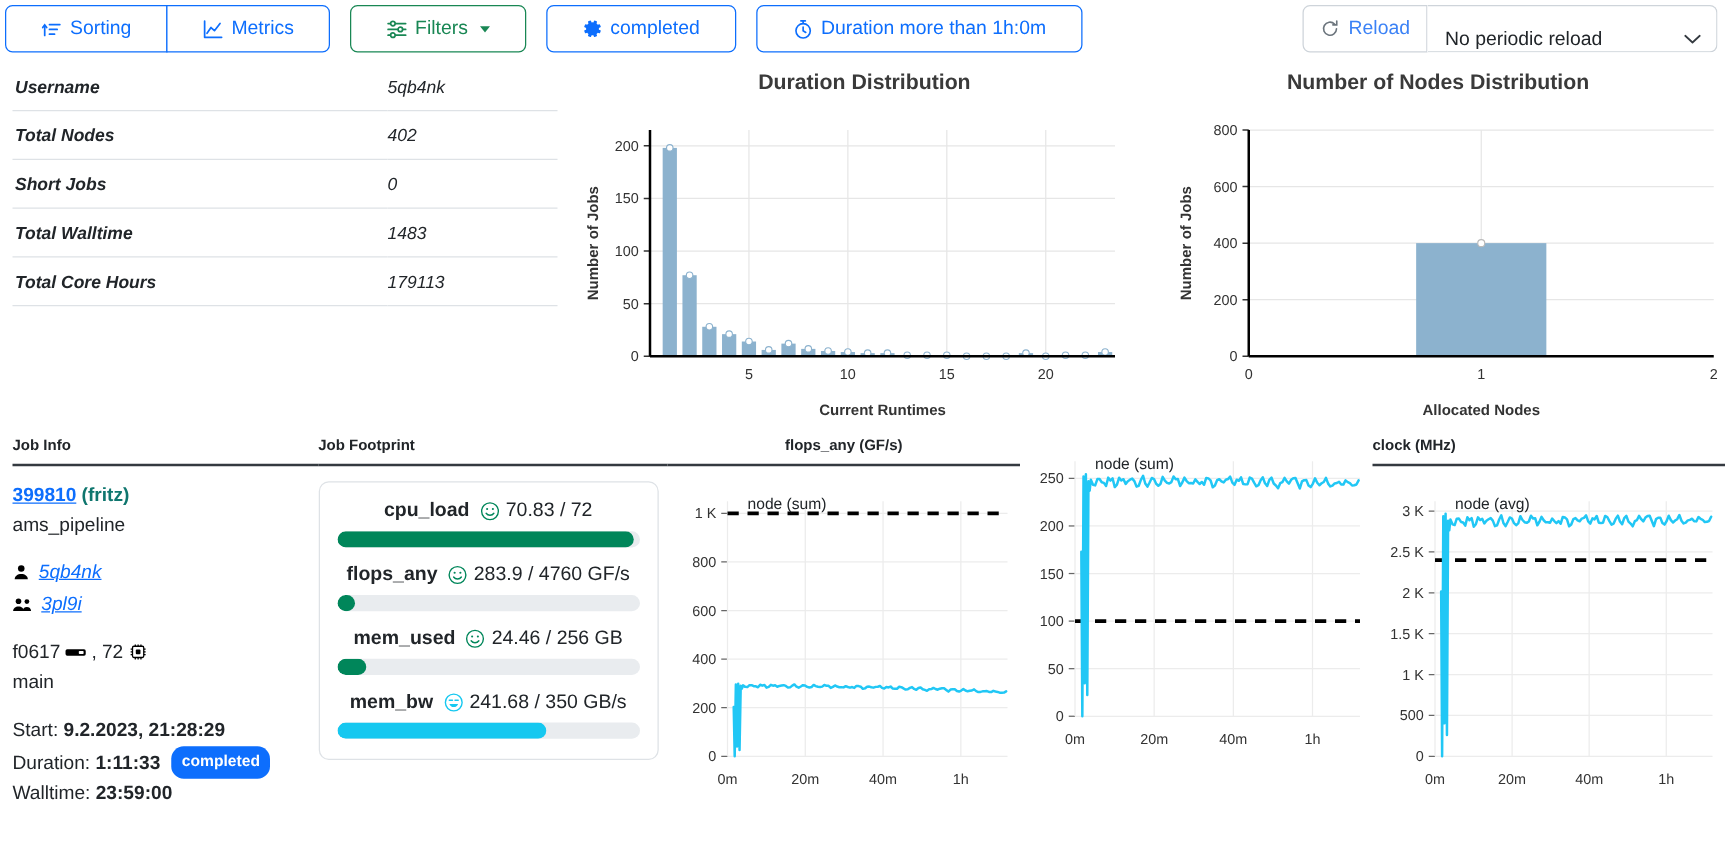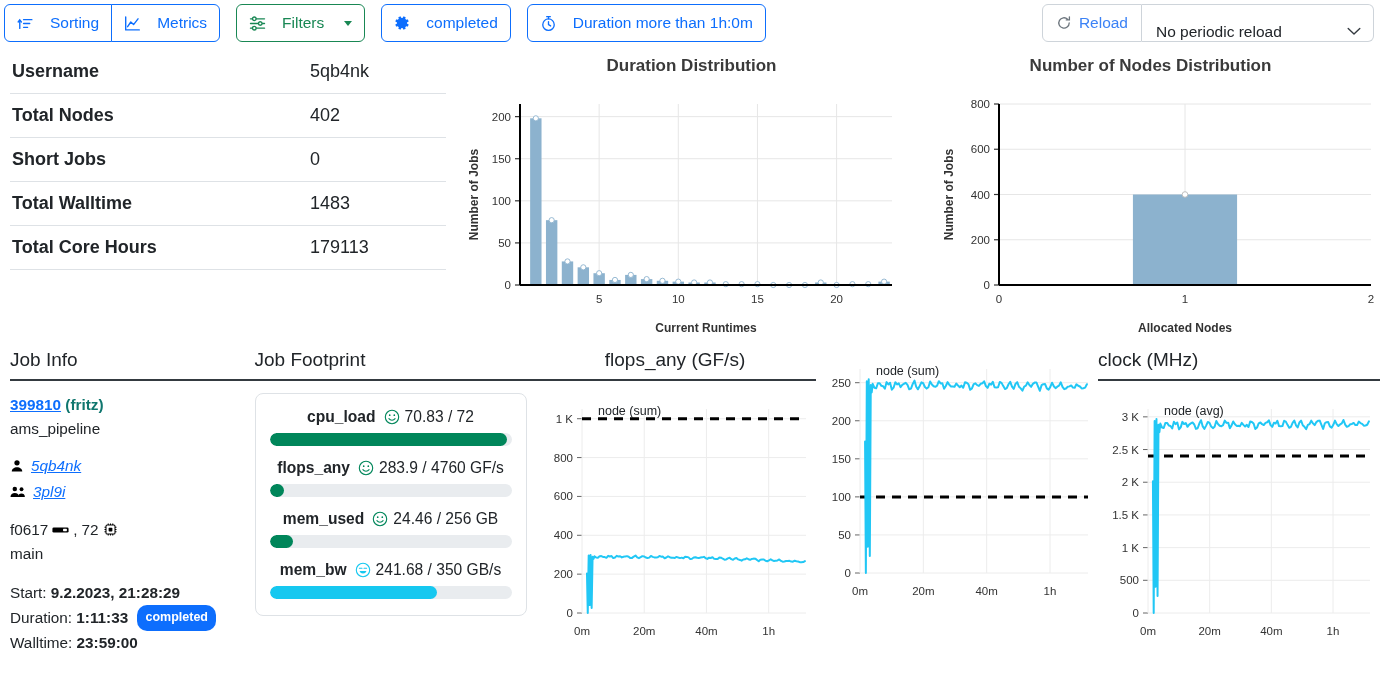--- a/index.html
+++ b/index.html
@@ -18,22 +18,22 @@
     align-items: center;
     height: 46px;
     padding: 0 6px 0 4px;
     position: relative;
   }
   .btn-group { display: flex; }
   .btn {
     height: 38px;
     display: inline-flex;
     align-items: center;
-    gap: 16px;
-    padding: 0 12px;
+    gap: 6px;
+    padding: 0 28px;
     font-size: 15.5px;
     border: 1px solid #0d6efd;
     color: #0d6efd;
     background: #fff;
     border-radius: 6px;
     white-space: nowrap;
     cursor: pointer;
     line-height: 1;
   }
   .btn.grp-left  { border-top-right-radius: 0; border-bottom-right-radius: 0; }
@@ -71,42 +71,43 @@
   .chev { color: #333; font-size: 14px; line-height: 1; }
 
   
   .top-row { display: flex; height: 295px; }
 
   .stats-wrap { width: 462px; padding: 4px 16px 0 10px; }
   table.stats { width: 100%; border-collapse: collapse; }
   table.stats td {
     padding: 11px 8px 11px 0;
     border-bottom: 1px solid #dee2e6;
-    font-size: 18px;
+    font-size: 14px;
     vertical-align: middle;
+    font-style: italic;
   }
   table.stats td.k { font-weight: bold; width: 300px; padding-left: 2px;}
   table.stats td.v { color: #212529; }
 
   .chart-cell { flex: 1; position: relative; }
   .chart-title {
     text-align: center;
     font-weight: bold;
     font-size: 17px;
     color: #3a3a3a;
     margin-top: 10px;
   }
   .hist-box { position: relative; margin-top: 14px; }
 
   
   .bottom { display: flex; height: 320px; padding-left: 10px; }
   .col { position: relative; }
   .col-head {
-    font-weight: normal;
-    font-size: 19px;
+    font-weight: bold;
+    font-size: 12px;
     color: #212529;
     padding-top: 8px;
     padding-bottom: 8px;
   }
   .col-rule { border-bottom: 2px solid #343a40; }
 
   .c-jobinfo { width: 252px; }
   .c-footprint { width: 288px; }
   .c-metric { width: 282px; }
 

